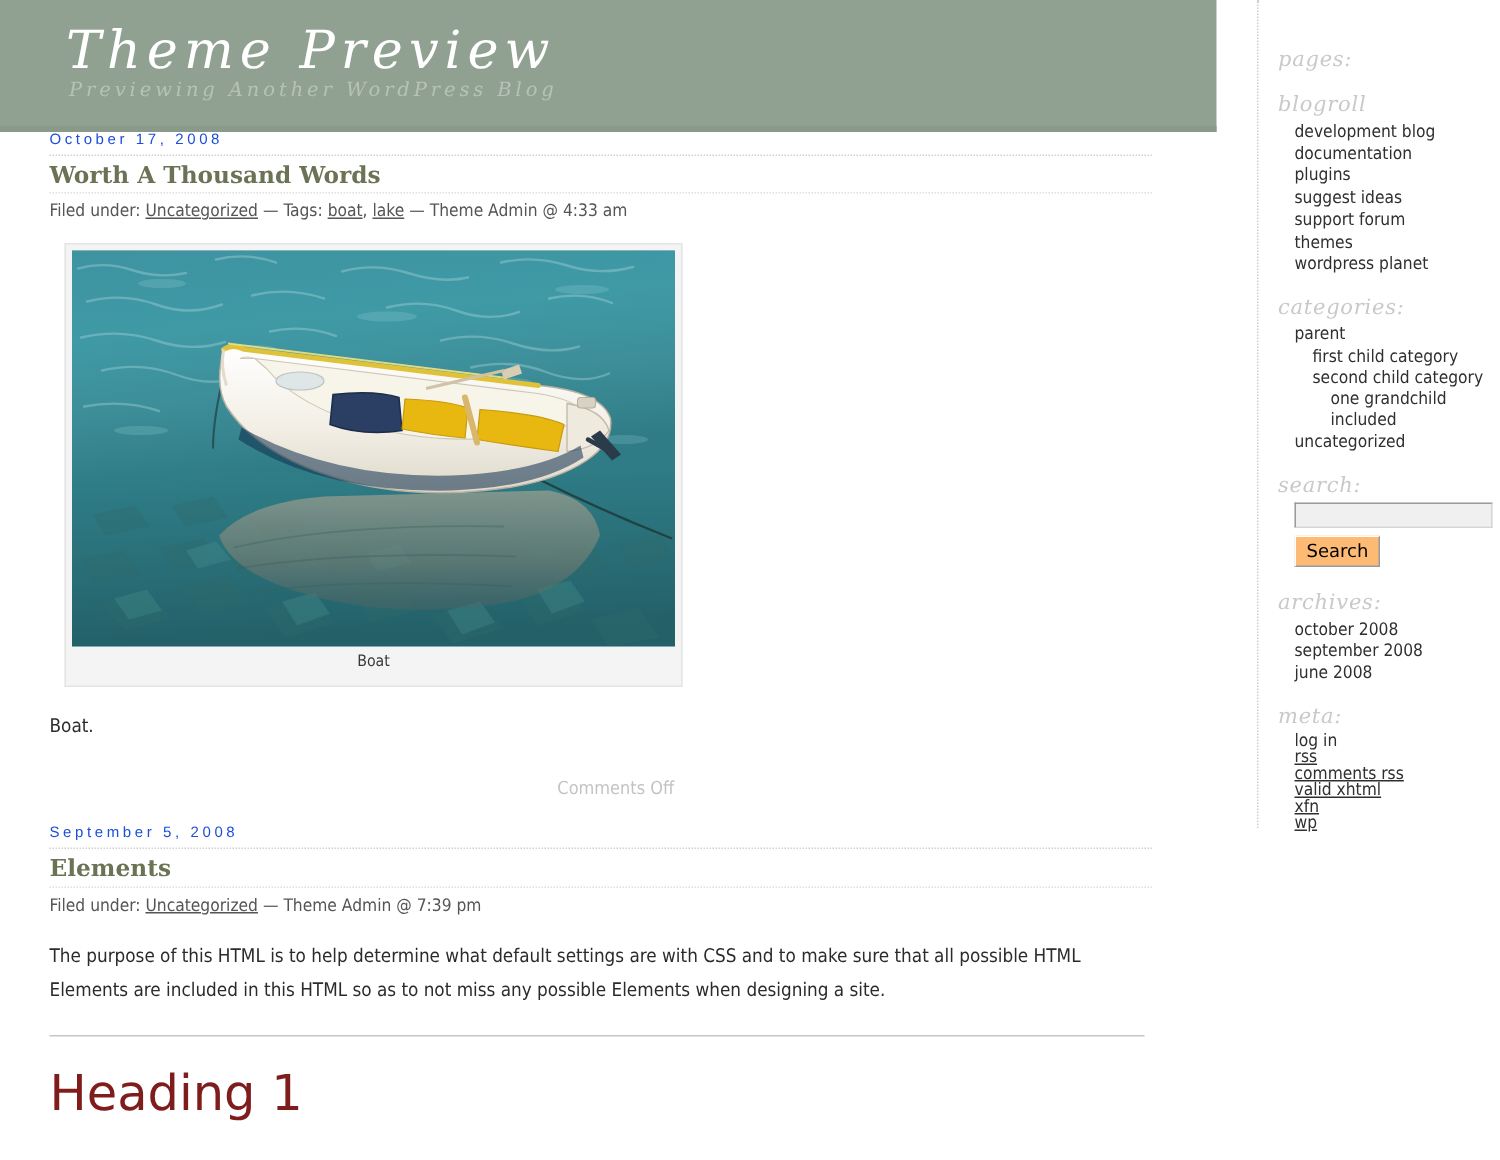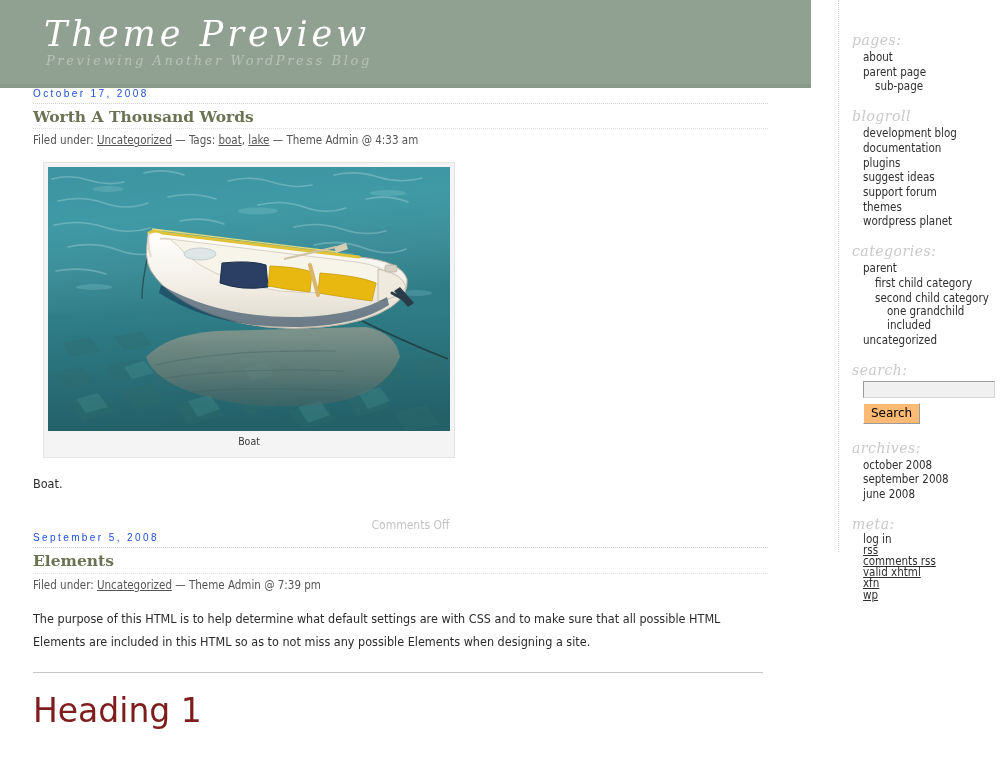--- a/index.html
+++ b/index.html
@@ -387,46 +387,41 @@
           <path d="M101 66 q-2 12 2 24" stroke="#e3dccd" stroke-width="2" fill="none"></path>
         </svg>
       </span>
       <div class="caption-text">Boat</div>
     </div>
 
     <div class="post-body">Boat.</div>
     <div class="comments-off">Comments Off</div>
   </div>
 
-  <div class="post" style="">
+  <div class="post" style="margin-top:18px;">
     <div class="post-date">September 5, 2008</div>
     <hr class="date-rule">
     <h2 class="post-title">Elements</h2>
     <hr class="title-rule">
     <div class="post-meta">
       <span>Filed under:</span>
       <a href="#">Uncategorized</a>
       <span>—</span>
       <span>Theme Admin @ 7:39 pm</span>
     </div>
     <div class="post-body">The purpose of this HTML is to help determine what default settings are with CSS and to make sure that all possible HTML Elements are included in this HTML so as to not miss any possible Elements when designing a site.</div>
     <hr class="section-rule">
     <h1 class="heading1">Heading 1</h1>
   </div>
 </div>
 
 <div id="sidebar">
 
   <div class="side-block">
     <div class="side-heading">pages:</div>
-    <ul class="side-list">
-      <li><a href="#">about</a></li>
-      <li><a href="#">parent page</a></li>
-      <li class="lvl1"><a href="#">sub-page</a></li>
-    </ul>
   </div>
 
   <div class="side-block">
     <div class="side-heading">blogroll</div>
     <ul class="side-list">
       <li><a href="#">development blog</a></li>
       <li><a href="#">documentation</a></li>
       <li><a href="#">plugins</a></li>
       <li><a href="#">suggest ideas</a></li>
       <li><a href="#">support forum</a></li>

